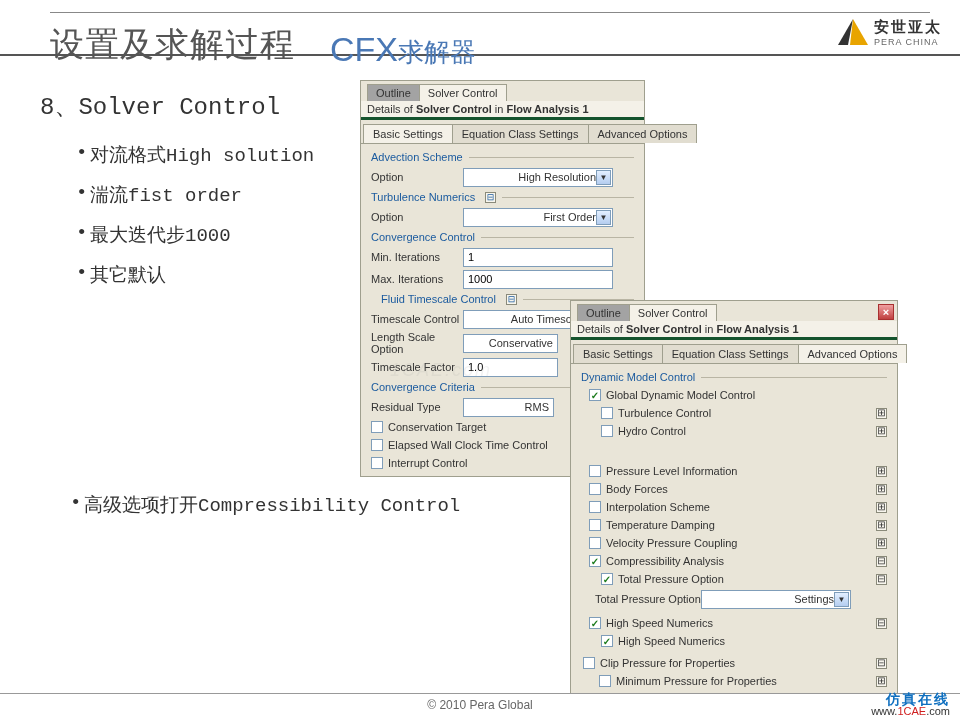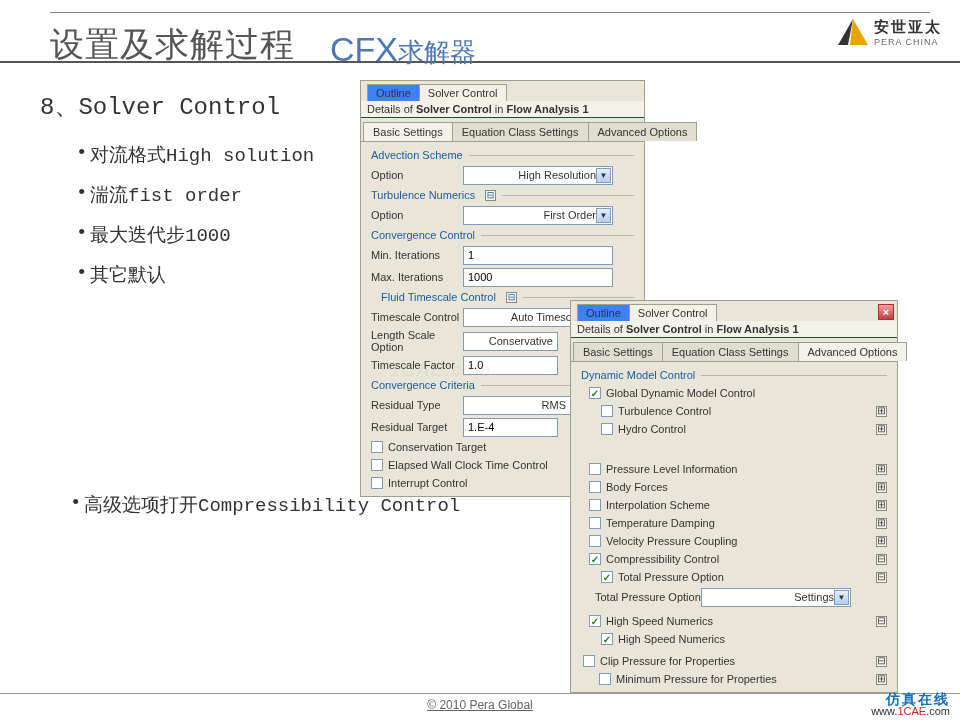--- a/index.html
+++ b/index.html
@@ -11,21 +11,21 @@
       width: 960px;
       height: 720px;
       font-family: "Microsoft YaHei", Arial, sans-serif;
       background: #fff;
       position: relative;
       overflow: hidden;
     }
     
     .header {
       position: relative;
-      height: 63px;
+      height: 56px;
       border-bottom: 2px solid #555;
       padding: 0 20px;
     }
     .header-line-top {
       position: absolute;
       top: 12px;
       left: 50px;
       right: 30px;
       height: 1px;
       background: #888;
@@ -126,31 +126,31 @@
       align-items: flex-end;
       height: 20px;
       padding-left: 6px;
       background: #e9e5d8;
     }
     .ptab {
       padding: 2px 8px;
       border: 1px solid #9f9f8e;
       border-bottom: none;
       margin-right: -1px;
-      background: #3b82f6;
+      background: #a3a3a3;
       font-size: 11px;
     }
     .ptab.on {
       background: #f4f1e8;
     }
     .details-bar {
       background: #f4f1e8;
       padding: 2px 6px;
       font-size: 11px;
-      border-bottom: 1px solid #14532d;
+      border-bottom: 3px solid #14532d;
     }
     .details-bar b { font-weight: bold; }
     .sub-tab-bar {
       display: flex;
       background: #e9e5d8;
       padding: 4px 2px 0 2px;
       border-bottom: 1px solid #9f9f8e;
       align-items: center;
     }
     .stab {
@@ -283,21 +283,20 @@
       position: absolute;
       bottom: 0;
       left: 0;
       right: 0;
       border-top: 1px solid #999;
       text-align: center;
       font-size: 12px;
       color: #666;
       padding: 4px 0 8px;
       background: #fff;
-      text-decoration: underline;
     }
     .footer-badge {
       position: absolute;
       right: 10px;
       bottom: 2px;
       font-size: 14px;
       text-align: right;
       line-height: 1.05;
       margin-top: 8px;
     }
@@ -406,27 +405,23 @@
         </div>
     </div>
     <div class="row">
       <label>Timescale Factor</label>
       <input type="text" style="width: 95px;" value="1.0">
     </div>
 
     <div class="group-header">Convergence Criteria</div>
     <div class="row">
       <label>Residual Type</label>
-      <div class="dropdown" style="width:108px">
+      <div class="dropdown" style="width:91px">
           <span>RMS</span>
         </div>
-    </div>
-    <div class="row">
-      <label>Residual Target</label>
-      <input type="text" style="width: 95px;" value="1.E-4">
     </div>
     <div class="check-row">
       <span class="cbox"></span>
       <span>Conservation Target</span>
     </div>
     <div class="check-row">
       <span class="cbox"></span>
       <span>Elapsed Wall Clock Time Control</span>
     </div>
     <div class="check-row">
@@ -487,21 +482,21 @@
       <span>Temperature Damping</span>
       <span class="expand-sq">⊞</span>
     </div>
     <div class="check-row" style="margin-left:8px;">
       <span class="cbox"></span>
       <span>Velocity Pressure Coupling</span>
       <span class="expand-sq">⊞</span>
     </div>
     <div class="check-row" style="margin-left:8px;">
       <span class="cbox on"></span>
-      <span>Compressibility Control</span>
+      <span>Compressibility Analysis</span>
       <span class="expand-sq">⊟</span>
     </div>
     <div class="check-row" style="margin-left:20px;">
       <span class="cbox on"></span>
       <span>Total Pressure Option</span>
       <span class="expand-sq">⊟</span>
     </div>
     <div class="row" style="margin-left:14px;">
       <label style="width:106px;">Total Pressure Option</label>
       <div class="dropdown">

